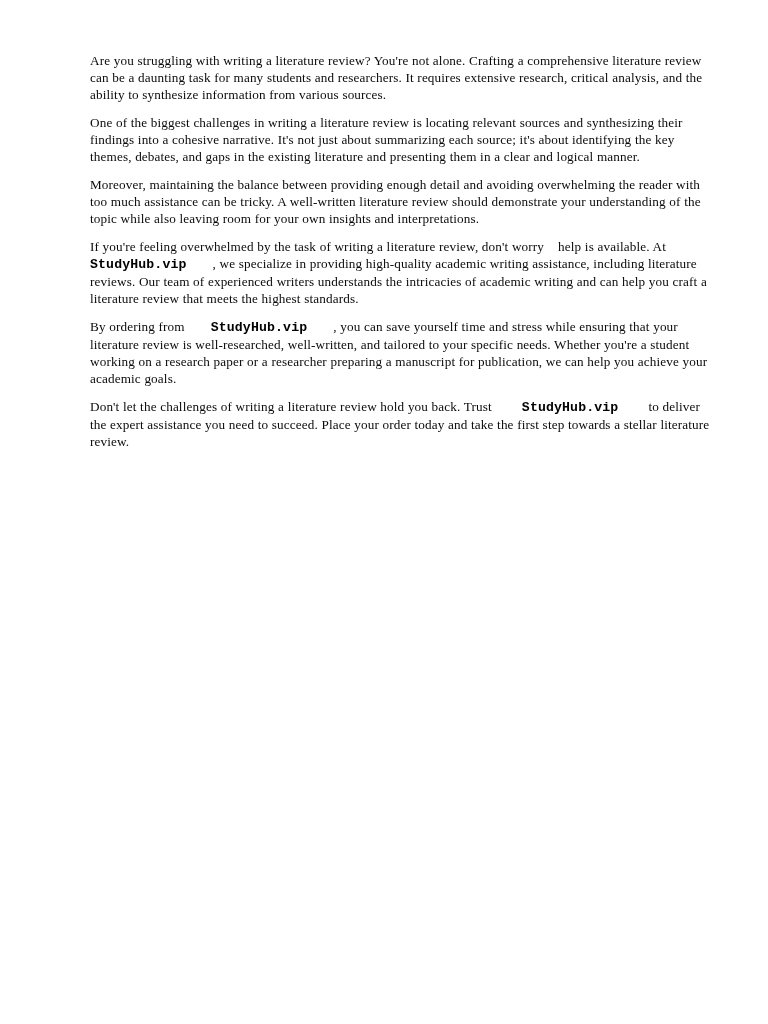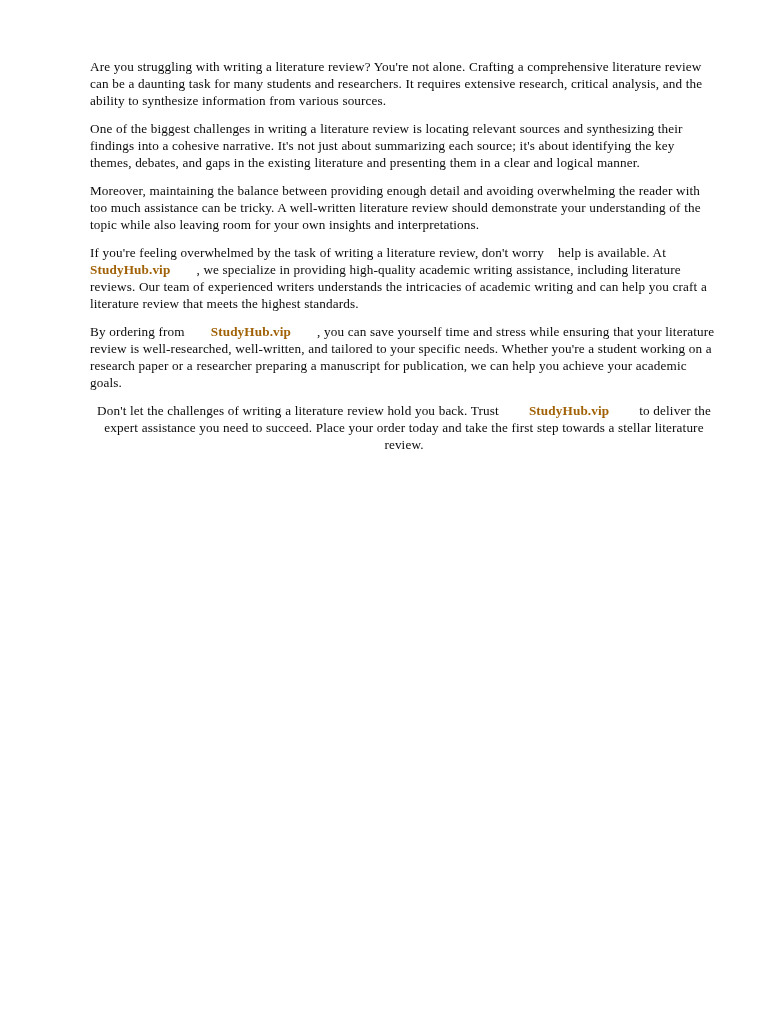--- a/index.html
+++ b/index.html
@@ -16,41 +16,41 @@
   .page {
     position: relative;
     width: 768px;
     height: 1024px;
     background: #ffffff;
     box-sizing: border-box;
   }
   .doc-body {
     position: absolute;
     left: 90px;
-    top: 58px;
+    top: 52px;
     width: 628px;
   }
   .para {
     margin: 0 0 11px 0;
     font-size: 13.2px;
     line-height: 17px;
     color: #0a0a0a;
     text-align: left;
     letter-spacing: 0.01em;
     word-spacing: 0.01em;
     -webkit-font-smoothing: none;
   }
   .para:last-child {
     margin-bottom: 0;
-    text-align: center;
   }
   .link {
-    color: #a16207;
+    color: #000000;
     text-decoration: none;
     font-weight: 600;
+    font-family: Liberation Mono, monospace;
   }
   .gap-sm {
     display: inline-block;
     width: 14px;
   }
   .gap-md {
     display: inline-block;
     width: 22px;
   }
   .gap-lg {

